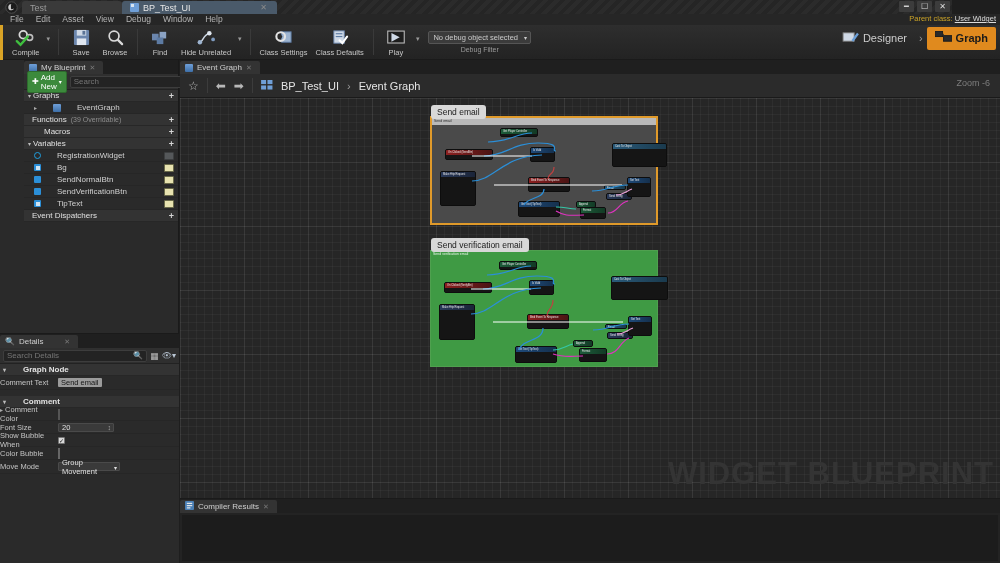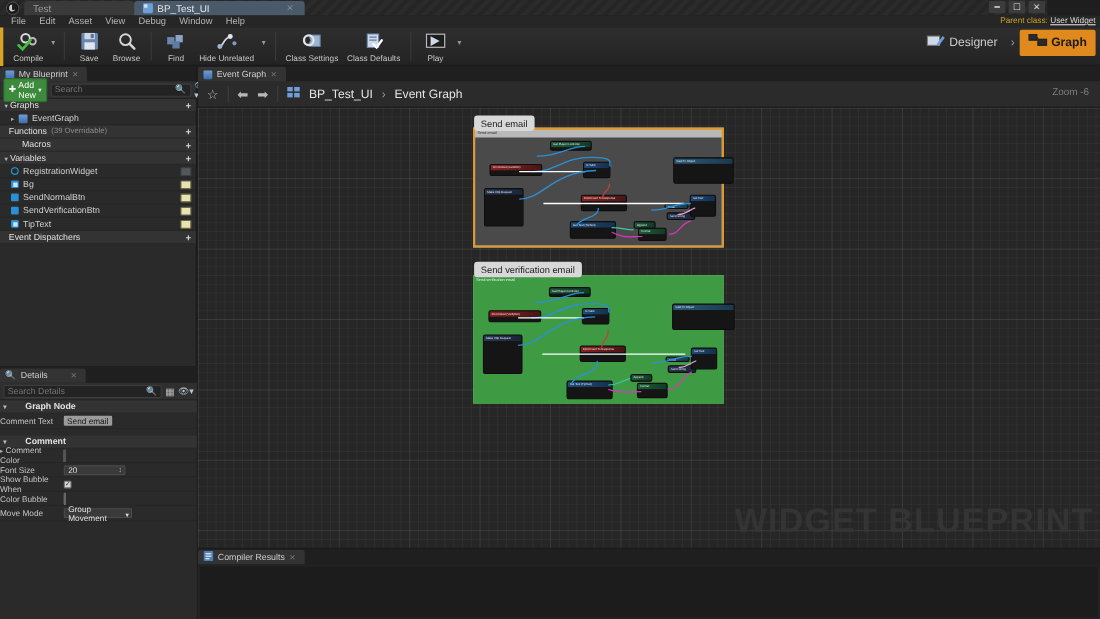--- a/index.html
+++ b/index.html
@@ -39,36 +39,36 @@
   .dbglbl { font-size:7px; color:#9a9a9a; margin-top:2px; }
 
   .parentclass { position:absolute; right:4px; top:14px; font-size:7.5px; color:#c9a227; }
   .parentclass .pcval { color:#dcdcdc; text-decoration:underline; }
   .modebar { position:absolute; right:4px; top:26px; display:flex; align-items:center; gap:4px; }
   .mode { display:flex; align-items:center; gap:4px; padding:4px 8px; border-radius:2px; font-size:11px; color:#ccc; }
   .mode.active { background:#e08a1e; color:#1a1a1a; font-weight:bold; }
   .modechev { color:#9a9a9a; font-size:11px; }
 
   
-  .leftcol { position:absolute; left:0; top:60px; width:179px; height:503px; background:#2a2a2a; border-right:1px solid #1a1a1a; }
+  .leftcol { position:absolute; left:0; top:60px; width:179px; height:503px; background:#2a2a2a; border-right:1px solid #1a1a1a;padding-left:24px; }
   .paneltabrow { height:14px; background:#1f1f1f; display:flex; align-items:flex-end; }
   .paneltab { height:13px; background:#333; padding:0 8px 0 5px; display:flex; align-items:center; gap:4px; font-size:8px; color:#cfcfcf;
     border-top-left-radius:2px; border-top-right-radius:2px; min-width:78px; }
   .paneltab .x { margin-left:auto; font-size:7px; color:#777; }
   .toolrow { height:16px; background:#2f2f2f; display:flex; align-items:center; gap:3px; padding:0 3px; border-bottom:1px solid #222; }
   .addnew { background:#3c8a3c; border:1px solid #2d6b2d; border-radius:2px; color:#fff; font-size:8px; padding:1px 4px; display:flex; align-items:center; gap:2px; }
   .searchbox { flex:1; background:#232323; border:1px solid #3d3d3d; border-radius:2px; height:12px; display:flex; align-items:center; padding:0 3px; }
   .searchbox input { flex:1; background:transparent; border:none; outline:none; color:#9a9a9a; font-size:8px; font-family:inherit; }
   .eye { color:#b9c6d4; font-size:8px; }
 
   .sectionrow { height:12px; display:flex; align-items:center; background:#333; border-bottom:1px solid #272727; padding-left:4px; font-size:8px; color:#e0e0e0; }
   .sectionrow .plus { margin-left:auto; margin-right:4px; color:#d6d6d6; font-size:9px; font-weight:bold; }
   .sectionrow .tri { font-size:6px; margin-right:2px; color:#bbb; }
   .sectionrow .sub { color:#8d8d8d; font-size:7px; margin-left:4px; }
-  .itemrow { height:12px; display:flex; align-items:center; padding-left:10px; gap:4px; font-size:8px; color:#d0d0d0; border-bottom:1px solid #262626; }
+  .itemrow { height:12px; display:flex; align-items:center; padding-left:10px; gap:16px; font-size:8px; color:#d0d0d0; border-bottom:1px solid #262626; }
   .vdot { width:7px; height:7px; border-radius:1px; display:inline-block; }
   .vdot.ring { border:1.5px solid #1f9fe0; border-radius:50%; background:transparent; }
   .vdot.blue { background:#2b8fd8; }
   .vdot.tex { background:#2b8fd8; position:relative; }
   .vdot.tex:after { content:''; position:absolute; inset:1.5px; background:#d0e4f2; }
   .rowbtn { margin-left:auto; margin-right:4px; width:10px; height:8px; background:#e8e3b0; border:1px solid #6b6b4a; border-radius:1px; display:flex; align-items:center; justify-content:center; }
   .rowbtn.gray { background:#55585a; border-color:#3d3f40; }
   .graphicon { width:8px; height:8px; background:linear-gradient(#6f9fd8,#3d6fa8); border-radius:1px; }
 
   
@@ -261,20 +261,27 @@
     <span class="glyph">
       <svg width="22" height="17" viewBox="0 0 24 18">
           <rect x="3" y="2" width="18" height="13" fill="#1d1d1d" stroke="#b8b8b8" stroke-width="1.2"></rect>
           <path d="M7 4l9 4.8L7 13.6z" fill="#cfd9e6"></path>
         </svg>
     </span>
     <span class="lbl">Play</span>
   </div>
   <div class="tbcaret">▾</div>
 
+  <div class="dbgbox">
+    <div class="dbgsel">
+      <span>No debug object selected</span>
+      <span class="dd">▾</span>
+    </div>
+    <div class="dbglbl">Debug Filter</div>
+  </div>
 </div>
 
 <div class="parentclass">
   <span>Parent class:</span>
   <span class="pcval">User Widget</span>
 </div>
 
 <div class="modebar">
   <div class="mode">
     <span>

